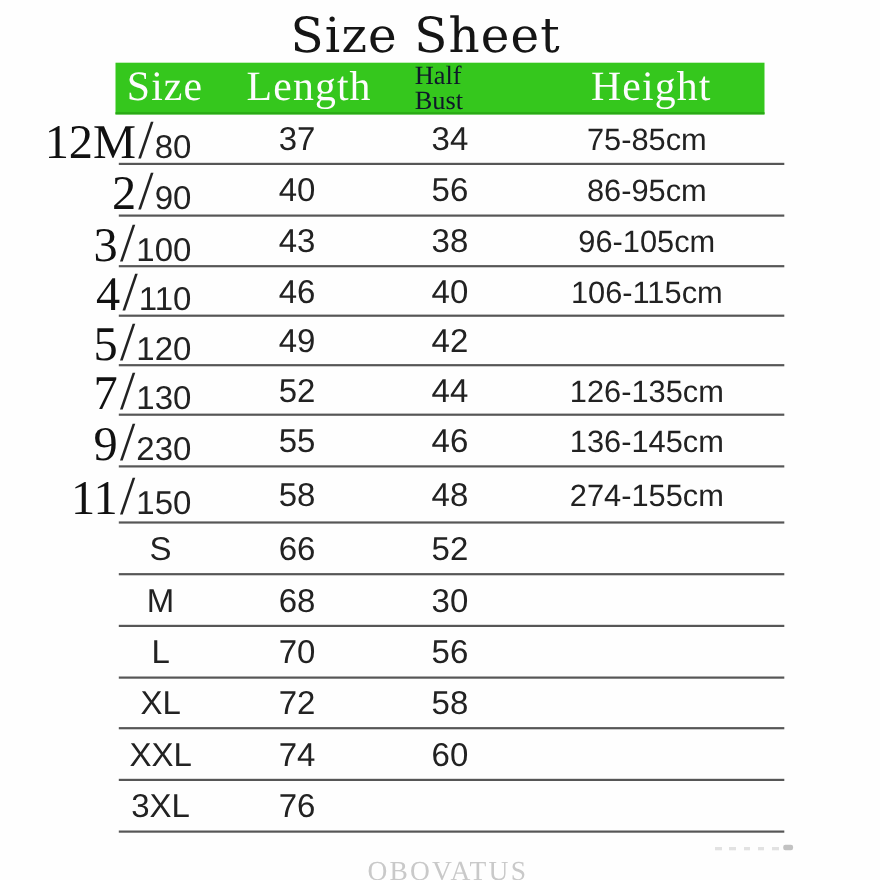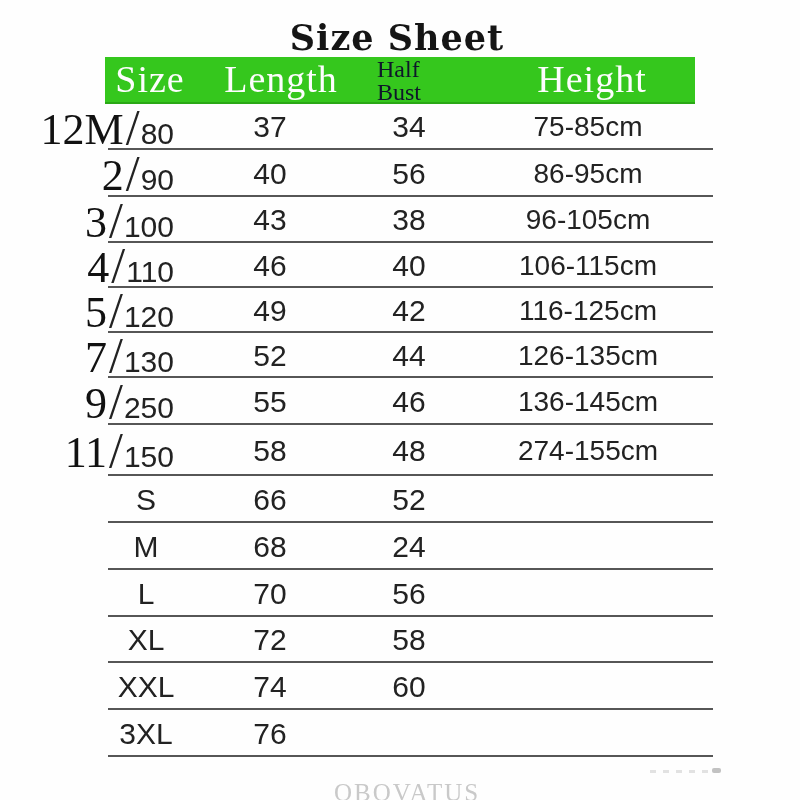--- a/index.html
+++ b/index.html
@@ -1,23 +1,23 @@
 <!DOCTYPE html>
 <html><head>
 <meta charset="utf-8">
 <style>
   html,body{margin:0;padding:0;background:#fff;}
   .canvas{
     position:relative;width:800px;height:800px;background:#fefefe;
     overflow:hidden;font-family:"Liberation Sans",sans-serif;
   }
   .title{
-    position:absolute;left:0;top:5px;width:770px;margin:12px;
-    text-align:center;font-family:"DejaVu Serif",serif;font-weight:700;
-    font-size:35px;color:#151515;letter-spacing:1px;
+    position:absolute;left:0;top:5px;width:770px;margin:2px;
+    text-align:center;font-family:"DejaVu Serif",serif;font-weight:400;
+    font-size:44px;color:#151515;letter-spacing:1px;
   }
   .header-bar{
     position:absolute;left:105px;top:57px;width:590px;height:47px;
     background:#35c71d;border-bottom:2px solid #2aa816;box-sizing:border-box;
   }
   .h{
     position:absolute;top:0;height:45px;line-height:45px;color:#fdfdfd;
     font-family:"Liberation Serif",serif;font-size:38px;letter-spacing:1px;
     text-align:center;white-space:nowrap;
   }
@@ -95,32 +95,31 @@
         <div class="size-comp" style="line-height: 45px;"><span class="size-prefix">4</span><span class="size-slash">/</span><span class="size-suffix">110</span></div>
         <div class="cell cell-length" style="line-height: 45px;">46</div>
         <div class="cell cell-halfbust" style="line-height: 45px;">40</div>
         <div class="cell cell-height" style="line-height: 45px;">106-115cm</div>
         <div class="row-divider" style="top: 43px;"></div>
       </div>
       <div class="row" style="top: 288px; height: 45px;">
         <div class="size-comp" style="line-height: 45px;"><span class="size-prefix">5</span><span class="size-slash">/</span><span class="size-suffix">120</span></div>
         <div class="cell cell-length" style="line-height: 45px;">49</div>
         <div class="cell cell-halfbust" style="line-height: 45px;">42</div>
-        <div class="cell cell-height" style="line-height: 45px;">116-125cm</div>
         <div class="row-divider" style="top: 43px;"></div>
       </div>
       <div class="row" style="top: 333px; height: 45px;">
         <div class="size-comp" style="line-height: 45px;"><span class="size-prefix">7</span><span class="size-slash">/</span><span class="size-suffix">130</span></div>
         <div class="cell cell-length" style="line-height: 45px;">52</div>
         <div class="cell cell-halfbust" style="line-height: 45px;">44</div>
         <div class="cell cell-height" style="line-height: 45px;">126-135cm</div>
         <div class="row-divider" style="top: 43px;"></div>
       </div>
       <div class="row" style="top: 378px; height: 47px;">
-        <div class="size-comp" style="line-height: 47px;"><span class="size-prefix">9</span><span class="size-slash">/</span><span class="size-suffix">250</span></div>
+        <div class="size-comp" style="line-height: 47px;"><span class="size-prefix">9</span><span class="size-slash">/</span><span class="size-suffix">230</span></div>
         <div class="cell cell-length" style="line-height: 47px;">55</div>
         <div class="cell cell-halfbust" style="line-height: 47px;">46</div>
         <div class="cell cell-height" style="line-height: 47px;">136-145cm</div>
         <div class="row-divider" style="top: 45px;"></div>
       </div>
       <div class="row" style="top: 425px; height: 51px;">
         <div class="size-comp" style="line-height: 51px;"><span class="size-prefix">11</span><span class="size-slash">/</span><span class="size-suffix">150</span></div>
         <div class="cell cell-length" style="line-height: 51px;">58</div>
         <div class="cell cell-halfbust" style="line-height: 51px;">48</div>
         <div class="cell cell-height" style="line-height: 51px;">274-155cm</div>
@@ -129,21 +128,21 @@
       <div class="row" style="top: 476px; height: 47px;">
         <div class="cell cell-size-letter" style="line-height: 47px;">S</div>
         <div class="cell cell-length" style="line-height: 47px;">66</div>
         <div class="cell cell-halfbust" style="line-height: 47px;">52</div>
         <div class="cell cell-height" style="line-height: 47px;"></div>
         <div class="row-divider" style="top: 45px;"></div>
       </div>
       <div class="row" style="top: 523px; height: 47px;">
         <div class="cell cell-size-letter" style="line-height: 47px;">M</div>
         <div class="cell cell-length" style="line-height: 47px;">68</div>
-        <div class="cell cell-halfbust" style="line-height: 47px;">24</div>
+        <div class="cell cell-halfbust" style="line-height: 47px;">30</div>
         <div class="cell cell-height" style="line-height: 47px;"></div>
         <div class="row-divider" style="top: 45px;"></div>
       </div>
       <div class="row" style="top: 570px; height: 47px;">
         <div class="cell cell-size-letter" style="line-height: 47px;">L</div>
         <div class="cell cell-length" style="line-height: 47px;">70</div>
         <div class="cell cell-halfbust" style="line-height: 47px;">56</div>
         <div class="cell cell-height" style="line-height: 47px;"></div>
         <div class="row-divider" style="top: 45px;"></div>
       </div>

